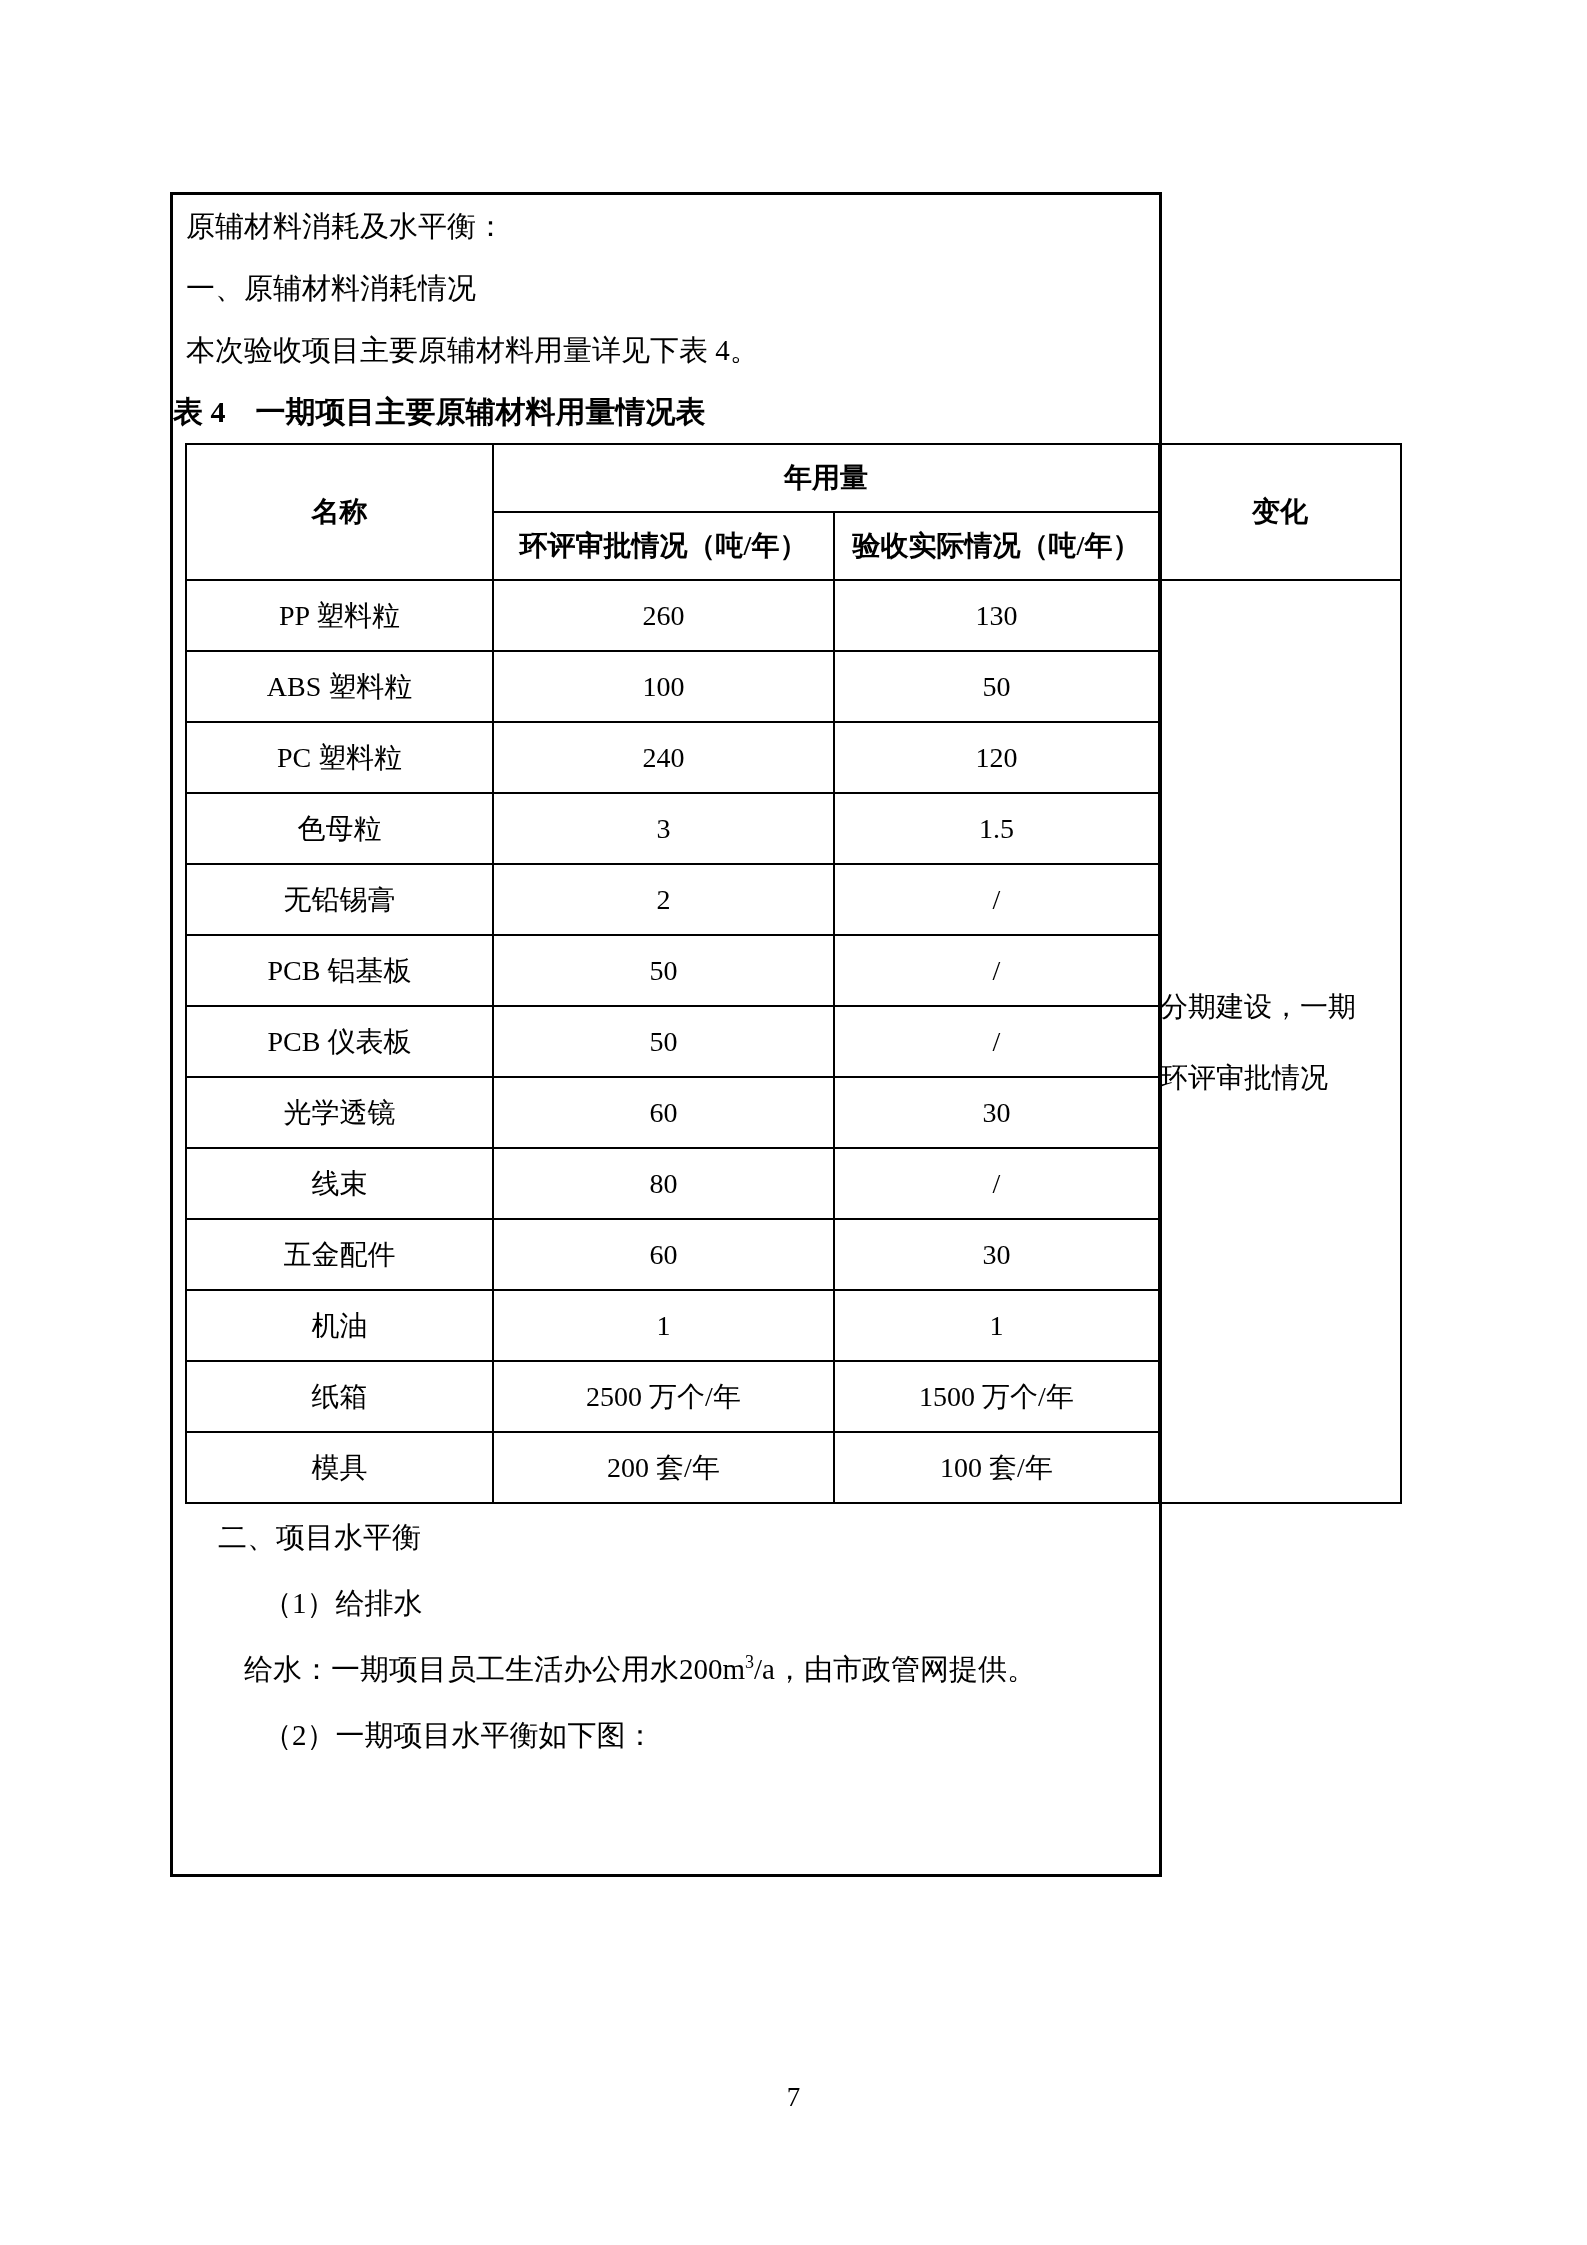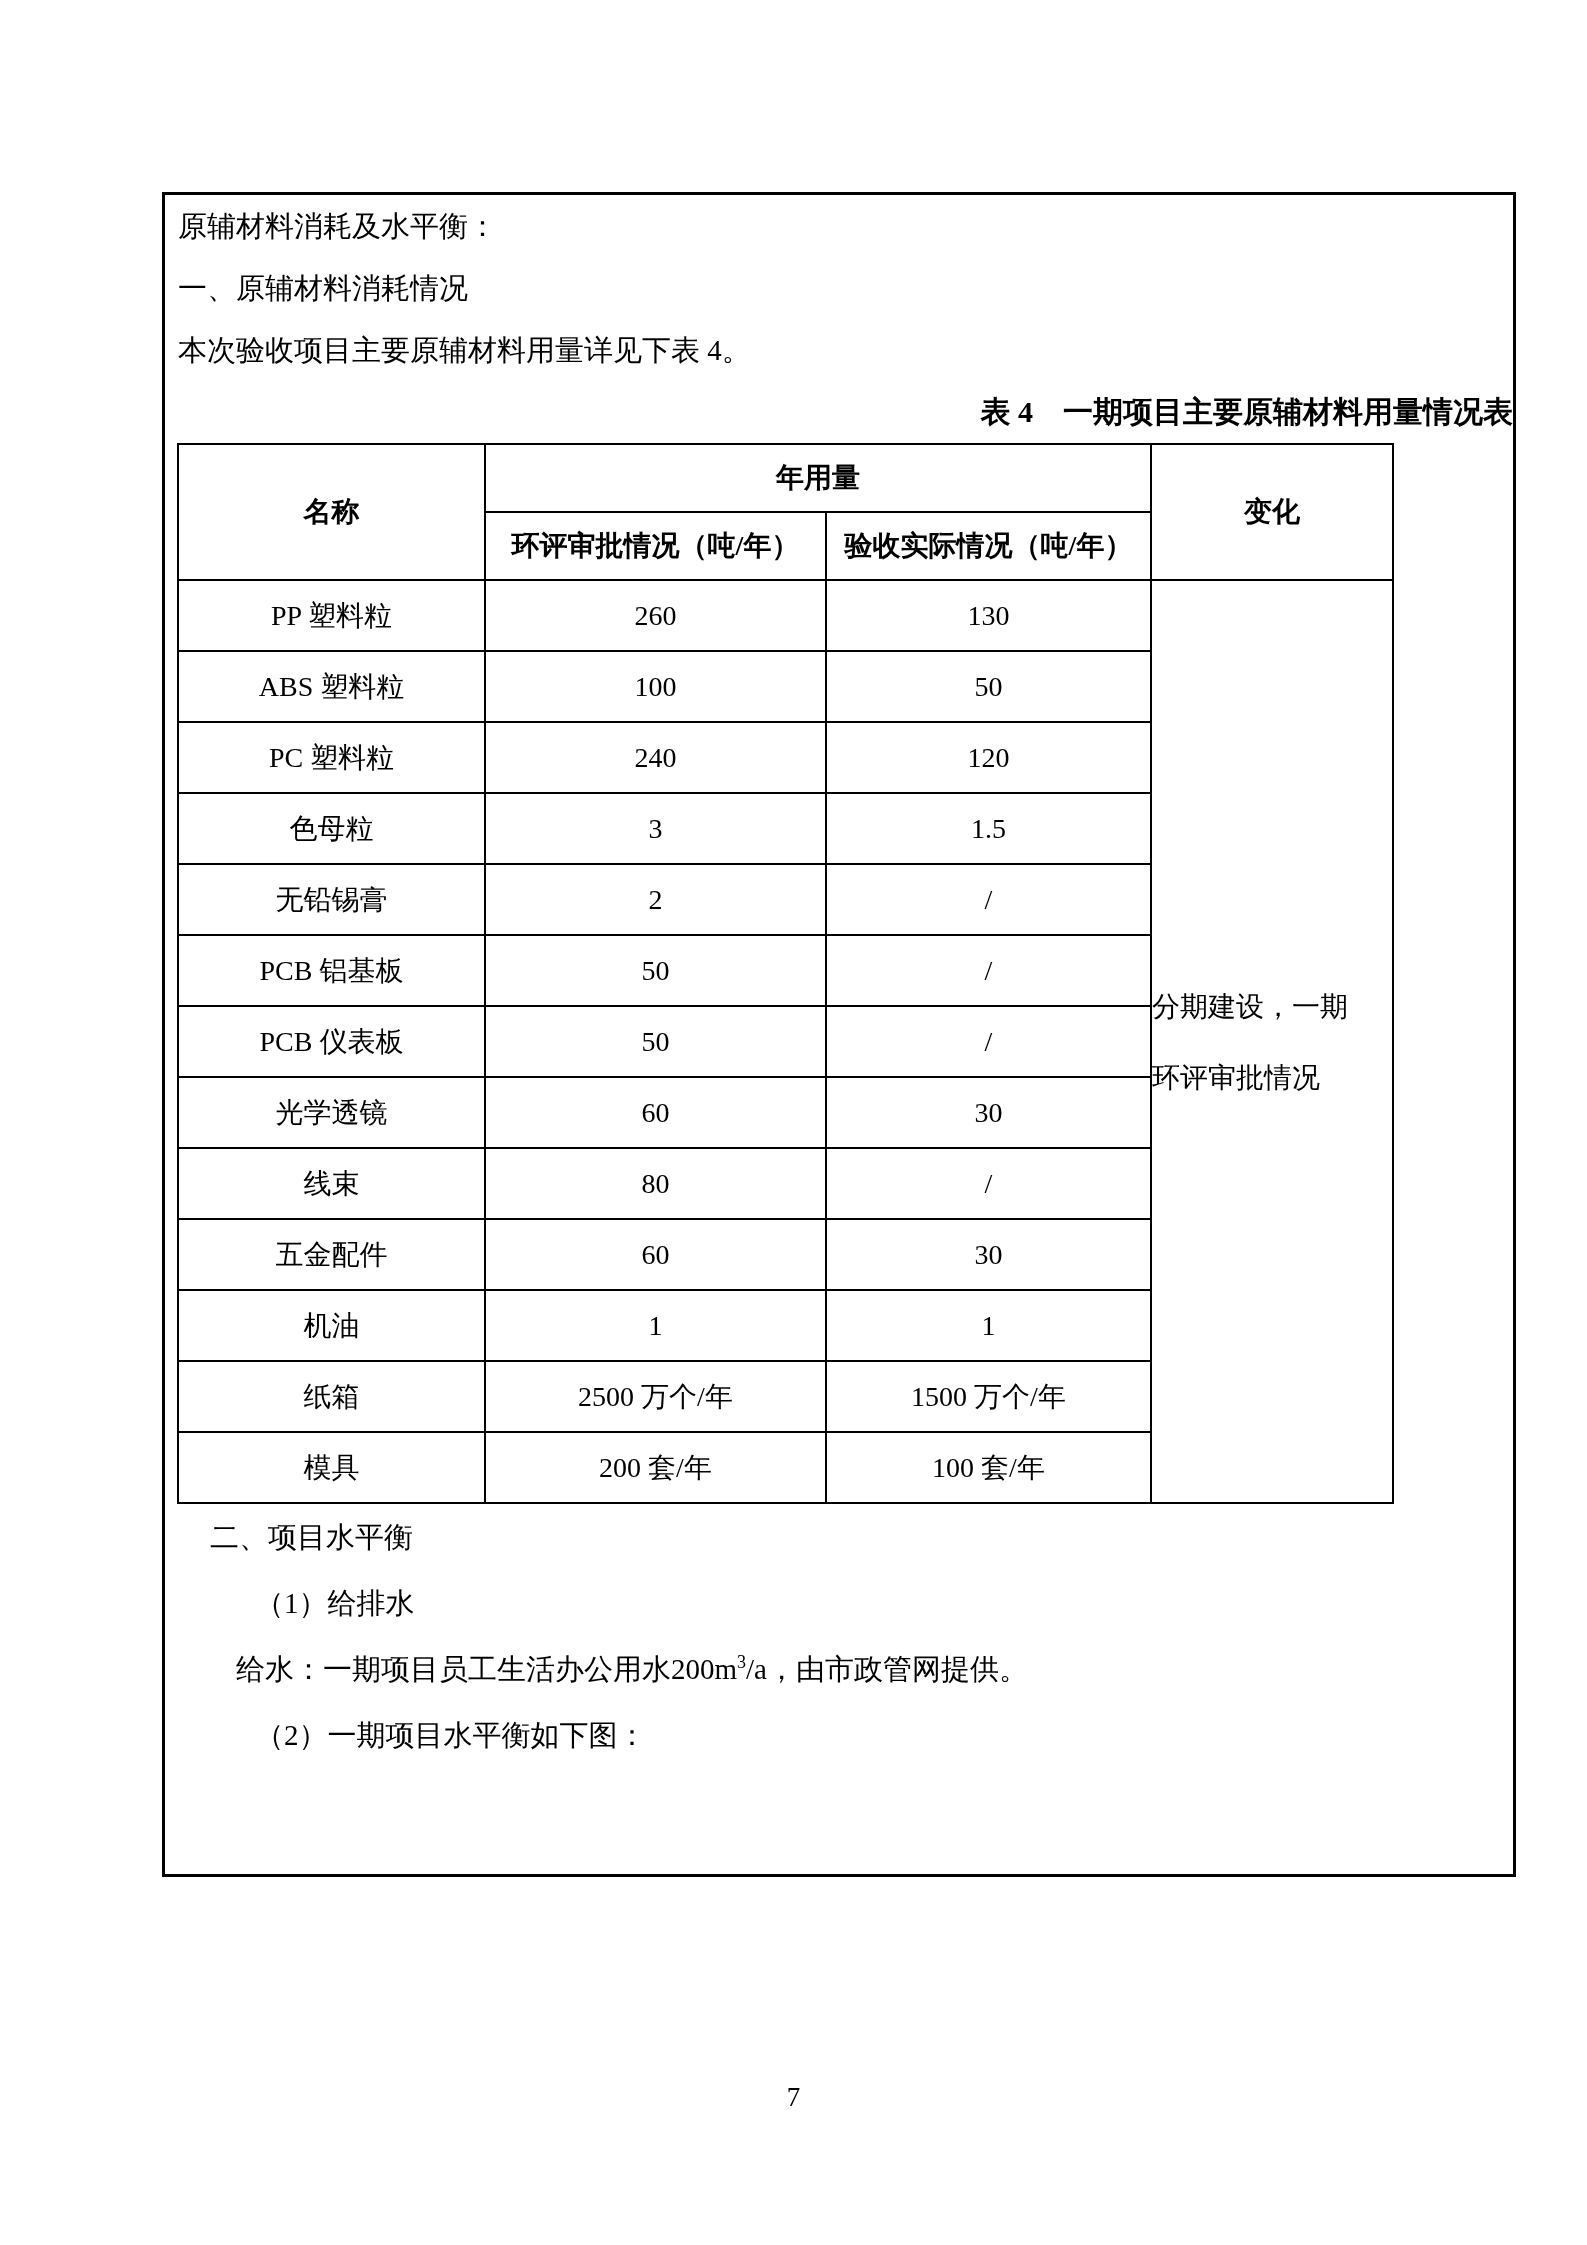--- a/index.html
+++ b/index.html
@@ -9,37 +9,37 @@
   }
   body {
     width: 1587px;
     height: 2245px;
     position: relative;
     font-family: "Liberation Serif", "DejaVu Serif", serif;
     color: #000000;
   }
   .content-box {
     position: absolute;
-    left: 162px;
+    left: 170px;
     top: 192px;
-    width: 1354px;
+    width: 992px;
     height: 1685px;
     border: 3px solid #000000;
     box-sizing: border-box;
   }
   .line {
     font-size: 29px;
     line-height: 62px;
     margin: 0 0 0 13px;
     white-space: nowrap;
   }
   .tbl-title {
     font-size: 30px;
     font-weight: bold;
-    text-align: right;
+    text-align: left;
     line-height: 62px;
     margin: 0;
     white-space: nowrap;
   }
   table.materials {
     border-collapse: collapse;
     table-layout: fixed;
     width: 1215px;
     margin-left: 12px;
   }

